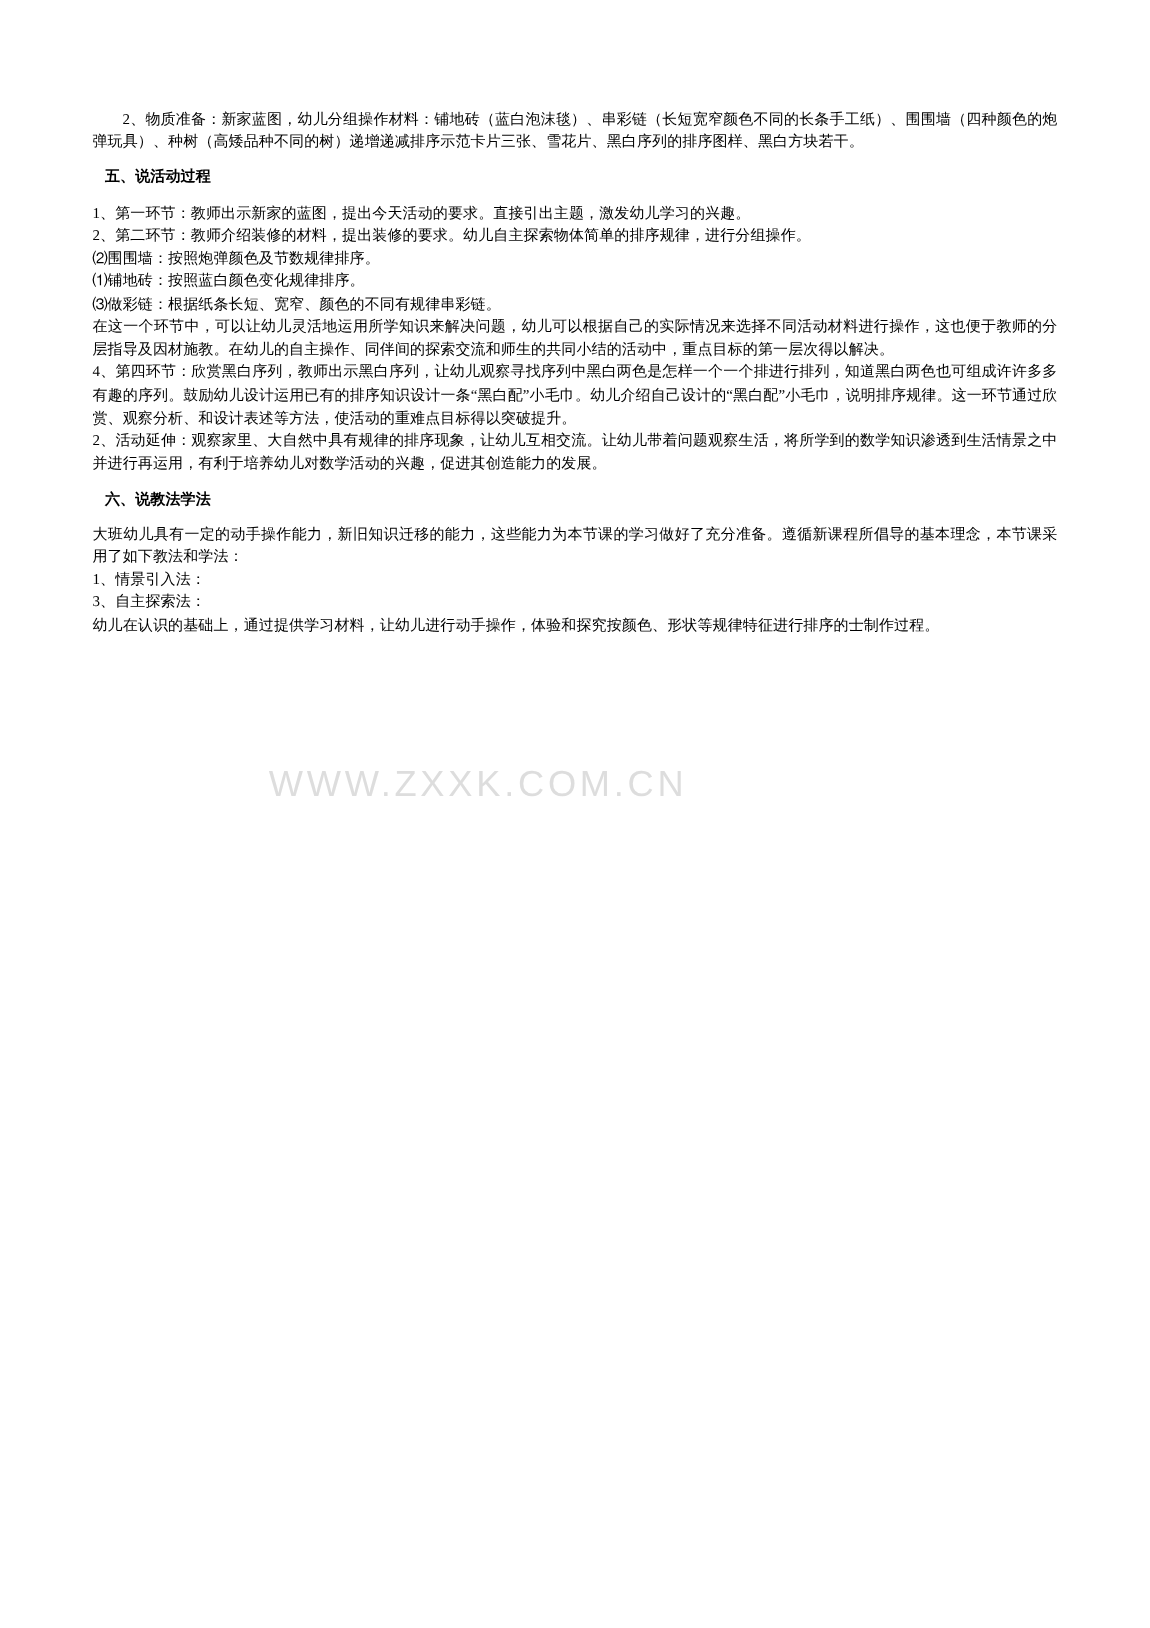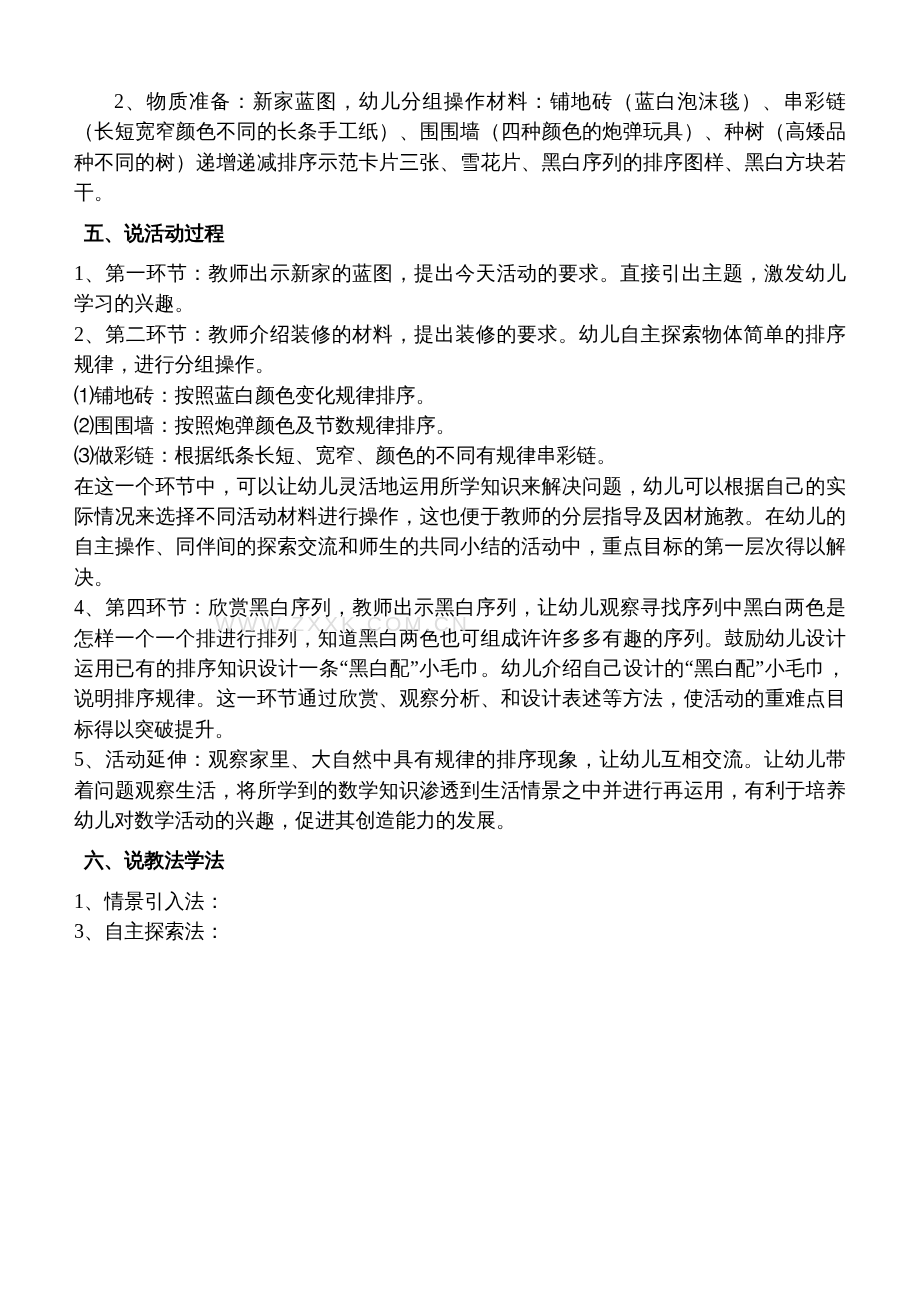--- a/index.html
+++ b/index.html
@@ -16,21 +16,21 @@
     overflow: hidden;
   }
   .page {
     position: relative;
     width: 920px;
     height: 1302px;
     box-sizing: border-box;
     padding: 86px 74px 40px 74px;
   }
   .doc-body {
-    font-size: 20px;
+    font-size: 12px;
     line-height: 1.52;
     text-align: justify;
     text-justify: inter-ideograph;
     letter-spacing: 0.1px;
   }
   p {
     margin: 0;
     padding: 0;
   }
   .indent2 {
@@ -40,43 +40,45 @@
     font-weight: bold;
     margin: 10px;
   }
   .para {
     margin: 0;
   }
   .watermark {
     position: absolute;
     left: 215px;
     top: 612px;
-    font-size: 21px;
+    font-size: 29px;
     letter-spacing: 3px;
     color: #d8d8d8;
     font-family: "Liberation Sans", sans-serif;
     white-space: nowrap;
     pointer-events: none;
     user-select: none;
     opacity: 0.85;
   }
 </style>
 </head>
 <body>
 
 <div class="page">
   <div class="doc-body" id="doc-body">
       <p class="para indent2">2、物质准备：新家蓝图，幼儿分组操作材料：铺地砖（蓝白泡沫毯）、串彩链（长短宽窄颜色不同的长条手工纸）、围围墙（四种颜色的炮弹玩具）、种树（高矮品种不同的树）递增递减排序示范卡片三张、雪花片、黑白序列的排序图样、黑白方块若干。</p>
       <p class="heading">五、说活动过程</p>
       <p class="para">1、第一环节：教师出示新家的蓝图，提出今天活动的要求。直接引出主题，激发幼儿学习的兴趣。</p>
       <p class="para">2、第二环节：教师介绍装修的材料，提出装修的要求。幼儿自主探索物体简单的排序规律，进行分组操作。</p>
+      <p class="para">⑵围围墙：按照炮弹颜色及节数规律排序。</p>
       <p class="para">⑴铺地砖：按照蓝白颜色变化规律排序。</p>
-      <p class="para">⑵围围墙：按照炮弹颜色及节数规律排序。</p>
       <p class="para">⑶做彩链：根据纸条长短、宽窄、颜色的不同有规律串彩链。</p>
       <p class="para">在这一个环节中，可以让幼儿灵活地运用所学知识来解决问题，幼儿可以根据自己的实际情况来选择不同活动材料进行操作，这也便于教师的分层指导及因材施教。在幼儿的自主操作、同伴间的探索交流和师生的共同小结的活动中，重点目标的第一层次得以解决。</p>
       <p class="para">4、第四环节：欣赏黑白序列，教师出示黑白序列，让幼儿观察寻找序列中黑白两色是怎样一个一个排进行排列，知道黑白两色也可组成许许多多有趣的序列。鼓励幼儿设计运用已有的排序知识设计一条“黑白配”小毛巾。幼儿介绍自己设计的“黑白配”小毛巾，说明排序规律。这一环节通过欣赏、观察分析、和设计表述等方法，使活动的重难点目标得以突破提升。</p>
-      <p class="para">5、活动延伸：观察家里、大自然中具有规律的排序现象，让幼儿互相交流。让幼儿带着问题观察生活，将所学到的数学知识渗透到生活情景之中并进行再运用，有利于培养幼儿对数学活动的兴趣，促进其创造能力的发展。</p>
+      <p class="para">2、活动延伸：观察家里、大自然中具有规律的排序现象，让幼儿互相交流。让幼儿带着问题观察生活，将所学到的数学知识渗透到生活情景之中并进行再运用，有利于培养幼儿对数学活动的兴趣，促进其创造能力的发展。</p>
       <p class="heading">六、说教法学法</p>
+      <p class="para">大班幼儿具有一定的动手操作能力，新旧知识迁移的能力，这些能力为本节课的学习做好了充分准备。遵循新课程所倡导的基本理念，本节课采用了如下教法和学法：</p>
       <p class="para">1、情景引入法：</p>
       <p class="para">3、自主探索法：</p>
+      <p class="para">幼儿在认识的基础上，通过提供学习材料，让幼儿进行动手操作，体验和探究按颜色、形状等规律特征进行排序的士制作过程。</p>
     </div>
   <div class="watermark">WWW.ZXXK.COM.CN</div>
 </div>
 
 </body></html>

